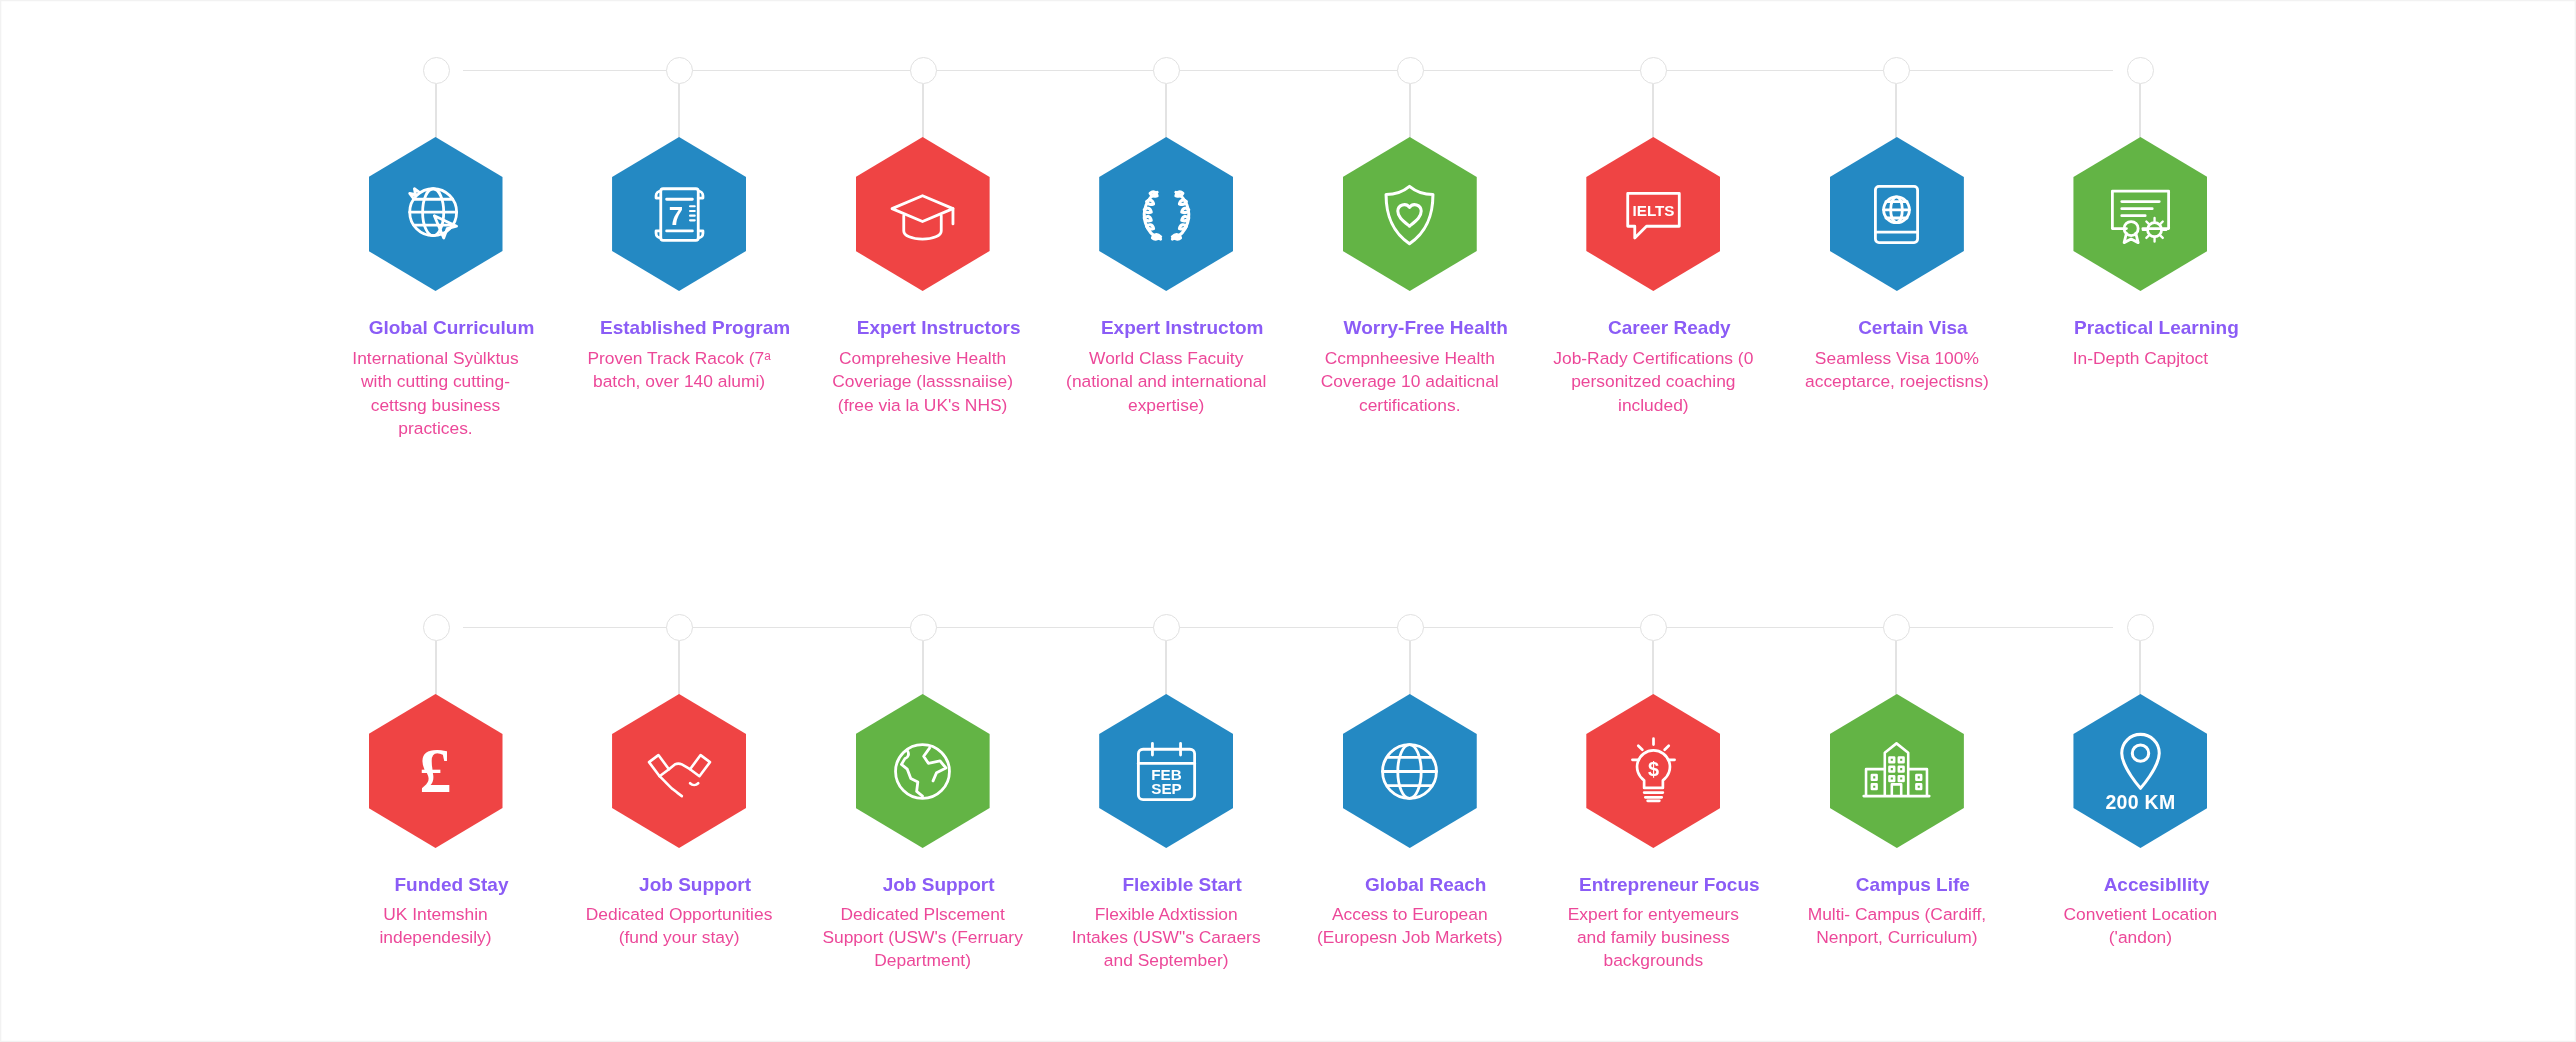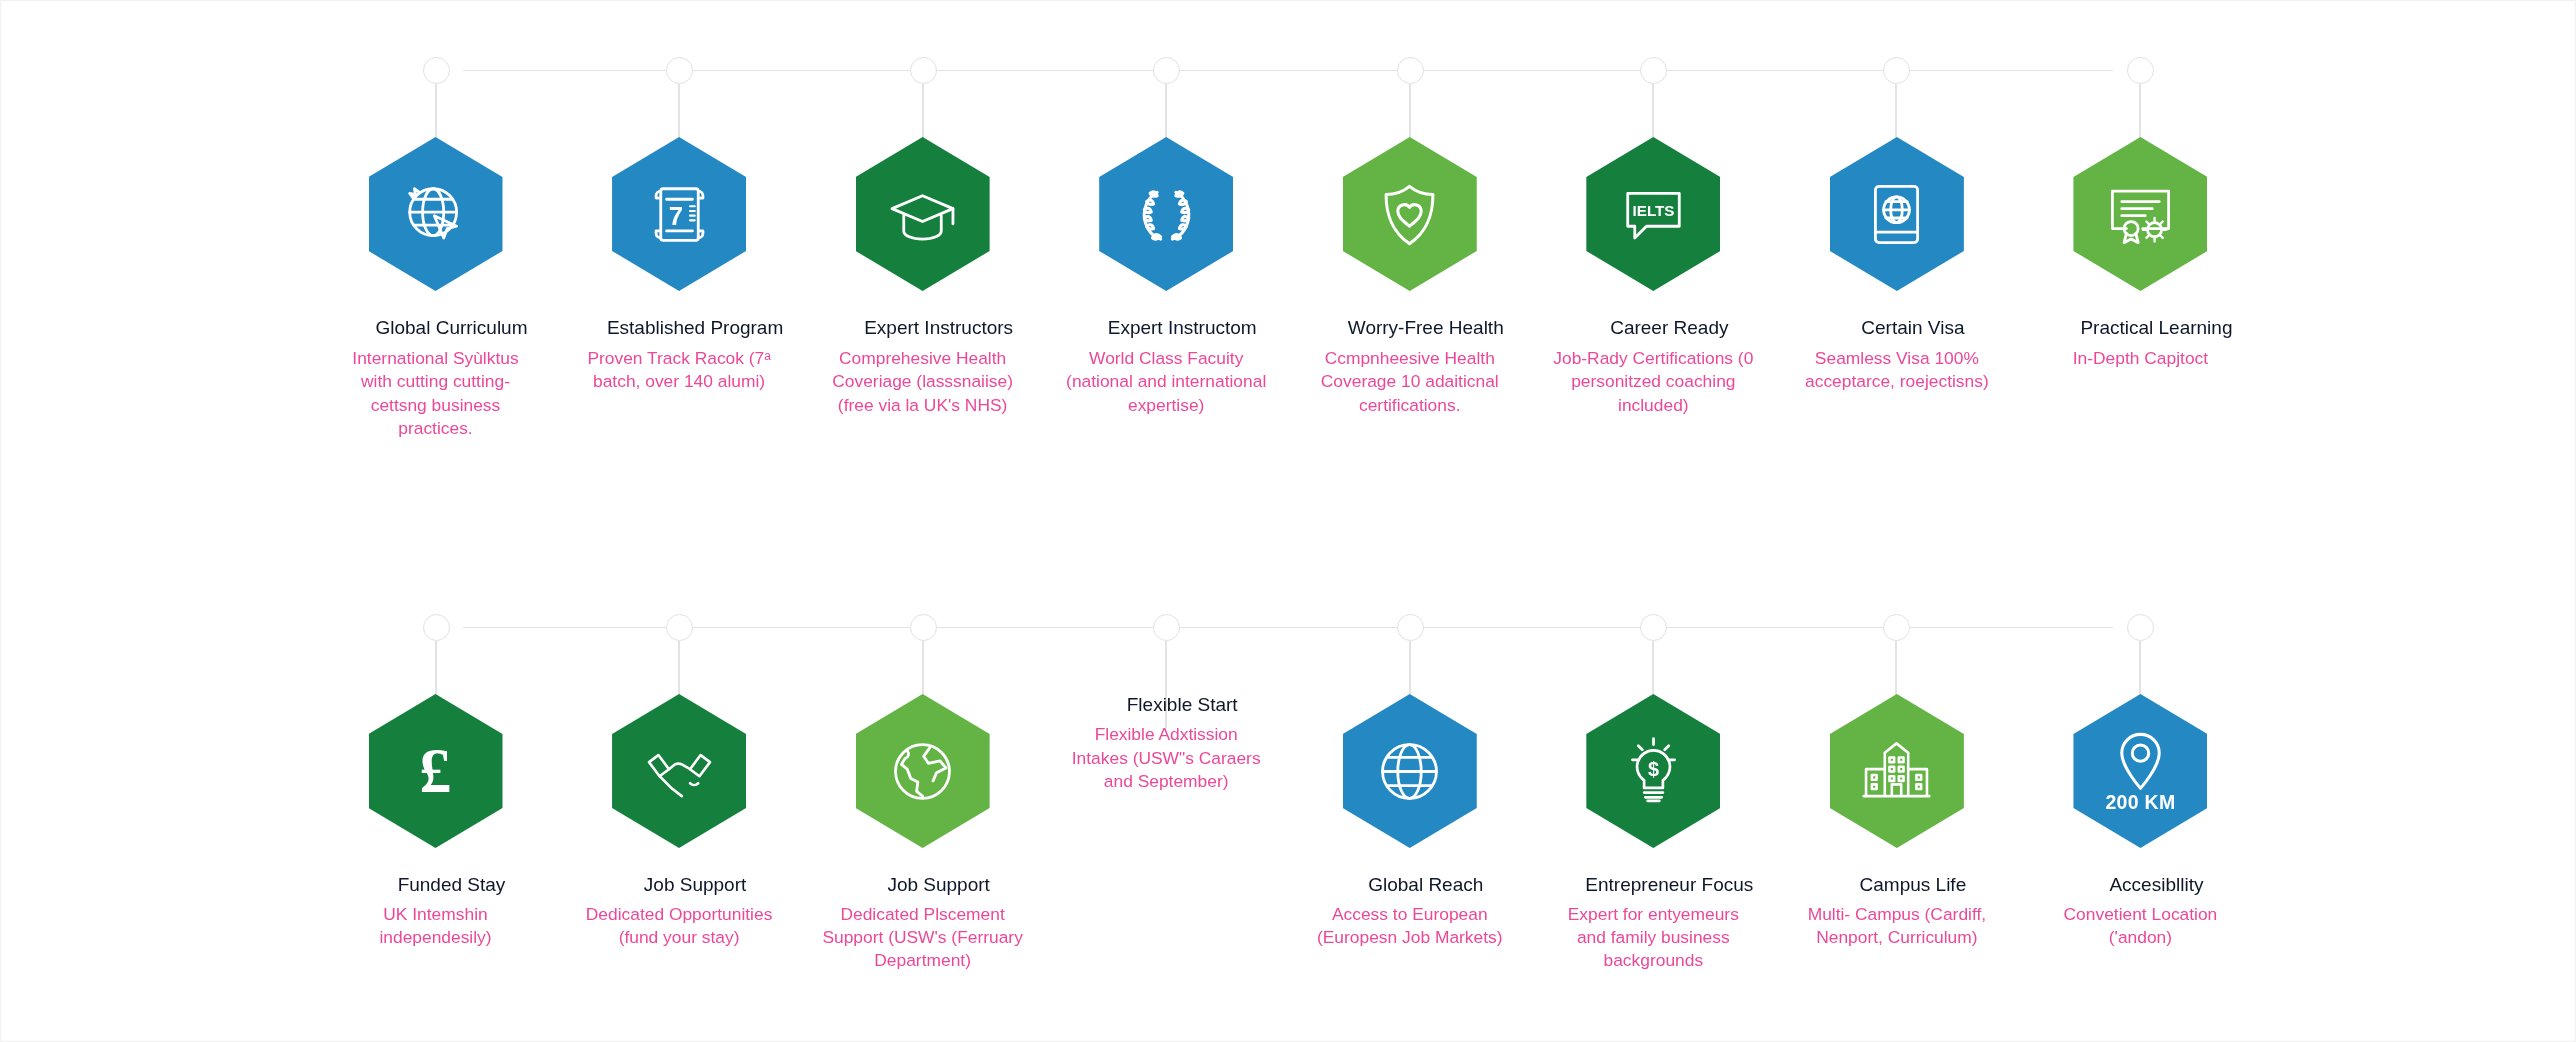--- a/index.html
+++ b/index.html
@@ -102,21 +102,21 @@
     width: 134px;
     height: 154px;
     position: relative;
     display: flex;
     align-items: center;
     justify-content: center;
     clip-path: polygon(50% 0%, 100% 26%, 100% 74%, 50% 100%, 0% 74%, 0% 26%);
     margin-bottom: 25.5px;
   }
   .hex.blue      { background: #2489c3; }
-  .hex.blue-dark { background: #15803d; }
+  .hex.blue-dark { background: #ef4444; }
   .hex.green     { background: #63b445; }
 
   .hex svg { width: 75px; height: 75px; display: block; }
   .hex .glyph-text {
     position: absolute;
     color: #ffffff;
     font-weight: bold;
     letter-spacing: 0.3px;
   }
   .hex .pound {
@@ -126,22 +126,22 @@
     font-weight: bold;
   }
   .hex .km-label {
     font-size: 19.5px;
     bottom: 34px;
   }
 
   
   .card-title {
     font-size: 19px;
-    font-weight: normal;
-    color: #0f172a;
+    font-weight: bold;
+    color: #8b5cf6;
     line-height: 1.2;
     margin-bottom: 8px;
     white-space: nowrap;
     margin-left: 32px;
   }
   .card-desc {
     font-size: 17.4px;
     color: #ec4899;
     line-height: 1.33;
     max-width: 201px;
@@ -333,20 +333,29 @@
             <circle cx="32" cy="32" r="23"></circle>
             <path d="M19 14c2 3 1 6-2 7l-3 5 5 4 3 8 6 3-1 8 5 4"></path>
             <path d="M38 12l-5 7 4 6 10-2 5 6-8 4-3 7"></path>
           </svg>
         </div>
         <div class="card-title">Job Support</div>
         <div class="card-desc">Dedicated Plscement Support (USW's (Ferruary Department)</div>
       </div>
 
       <div class="card">
+        <div class="hex blue">
+          <svg viewBox="0 0 64 64" fill="none" stroke="#ffffff" stroke-width="2.4" stroke-linecap="round" stroke-linejoin="round">
+            <rect x="8" y="13" width="48" height="43" rx="4"></rect>
+            <path d="M8 25h48"></path>
+            <path d="M20 8v10M44 8v10"></path>
+            <text x="32" y="39" font-family="Liberation Sans, sans-serif" font-size="13" font-weight="bold" fill="#ffffff" stroke="none" text-anchor="middle">FEB</text>
+            <text x="32" y="51" font-family="Liberation Sans, sans-serif" font-size="13" font-weight="bold" fill="#ffffff" stroke="none" text-anchor="middle">SEP</text>
+          </svg>
+        </div>
         <div class="card-title">Flexible Start</div>
         <div class="card-desc">Flexible Adxtission Intakes (USW"s Caraers and September)</div>
       </div>
 
       <div class="card">
         <div class="hex blue">
           <svg viewBox="0 0 64 64" fill="none" stroke="#ffffff" stroke-width="2.4" stroke-linecap="round" stroke-linejoin="round">
             <circle cx="32" cy="32" r="23"></circle>
             <ellipse cx="32" cy="32" rx="10" ry="23"></ellipse>
             <path d="M9 32h46M13 20h38M13 44h38"></path>

